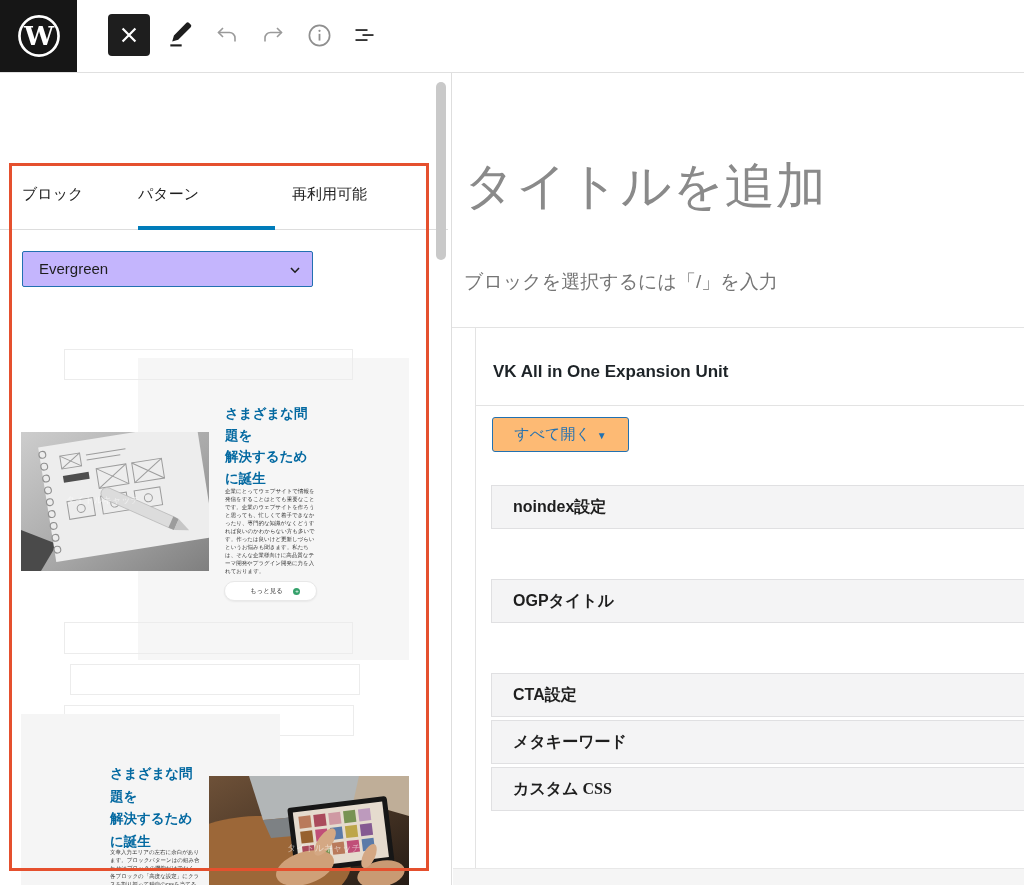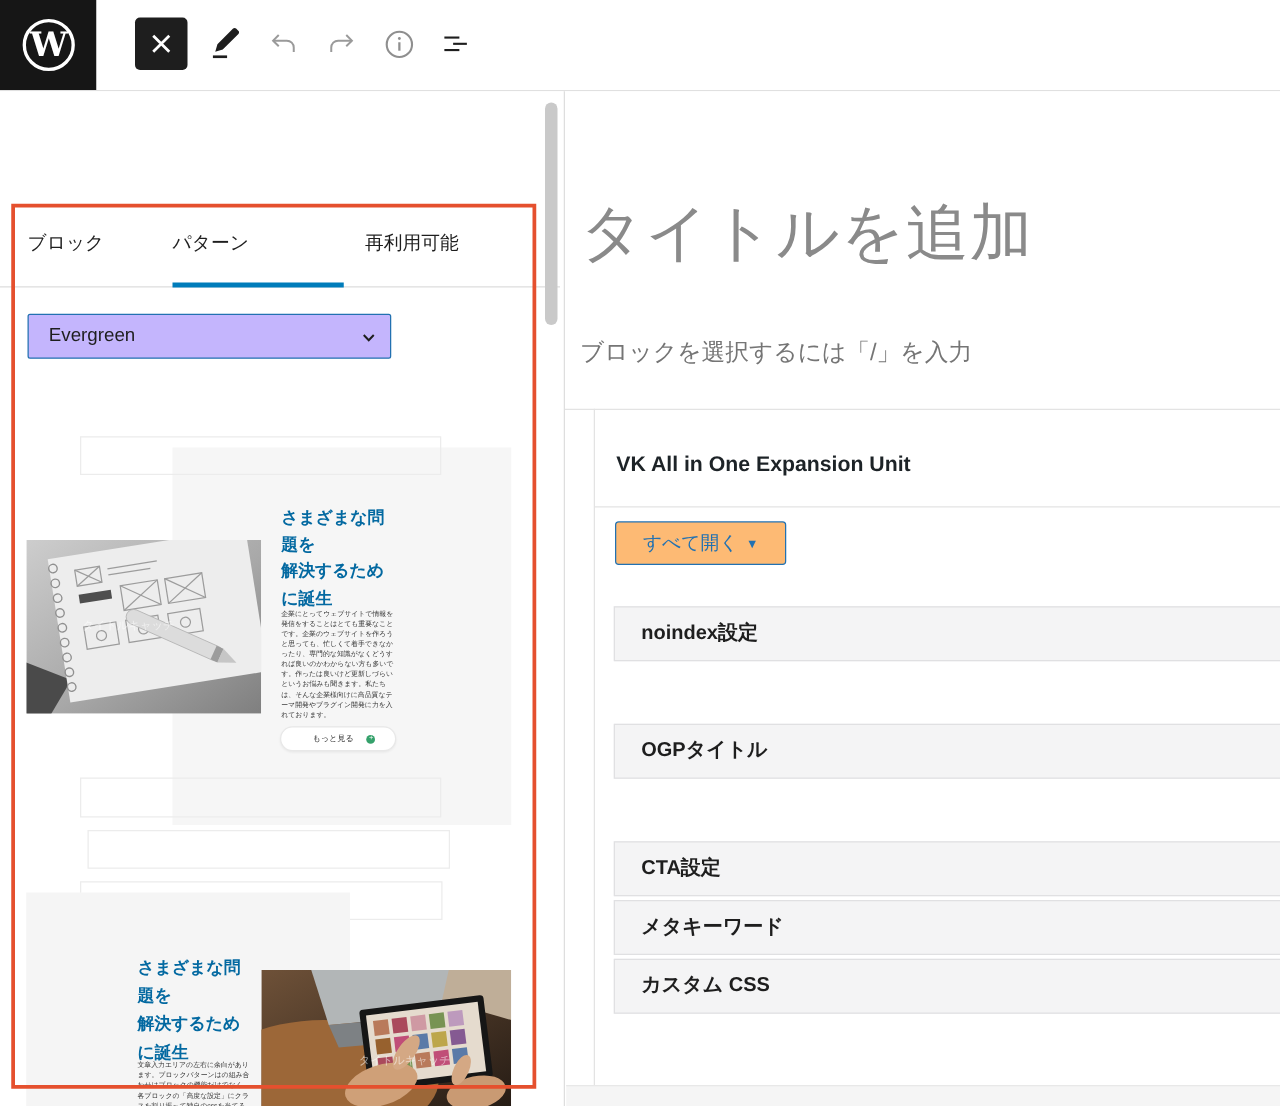--- a/index.html
+++ b/index.html
@@ -58,21 +58,21 @@
 #main{position:absolute;left:451px;top:73px;width:573px;height:812px;background:#fff;border-left:1px solid #dedede;}
 #title{position:absolute;left:12px;top:80px;font-size:50px;font-weight:normal;color:#8a8a8a;letter-spacing:1px;}
 #bodyph{position:absolute;left:12px;top:196px;font-size:19px;color:#757575;}
 #div1{position:absolute;left:0px;top:254px;width:573px;height:1px;background:#e3e3e3;}
 #mbleft{position:absolute;left:23px;top:254px;width:1px;height:541px;background:#e3e3e3;}
 #vktitle{position:absolute;left:41px;top:289px;font-size:17px;font-weight:bold;color:#1d2327;}
 #div2{position:absolute;left:24px;top:332px;width:549px;height:1px;background:#e3e3e3;}
 #openall{position:absolute;left:40px;top:344px;width:137px;height:35px;border:1px solid #2271b1;border-radius:3px;background:#fdba74;color:#2271b1;font-size:15px;display:flex;align-items:center;justify-content:center;gap:6px;}
 #openall .caret{font-size:10px;transform:translateY(1px);}
 .acc{position:absolute;left:39px;width:534px;height:44px;background:#f4f4f5;border:1px solid #e0e0e2;font-size:16px;font-weight:bold;color:#1e1e1e;line-height:42px;padding-left:21px;}
-#acc0{top:412px;}#acc1{top:459px;}#acc2{top:506px;}#acc3{top:553px;}#acc4{top:600px;}#acc5{top:647px;}#acc6{top:694px;}
+#acc0{top:412px;}#acc1{top:459px;}#acc2{top:506px;}#acc3{top:553px;}#acc4{top:600px;}#acc5{top:647px;}#acc6{top:694px;font-family:Liberation Serif, serif;}
 #bstrip{position:absolute;left:1px;top:795px;width:572px;height:17px;background:#f5f5f5;border-top:1px solid #e8e8e8;}
 </style>
 </head>
 <body>
 
 <div id="screen">
   <div id="topbar">
     <div id="wplogo">
       <svg width="46" height="46" viewBox="0 0 24 24">
         <circle cx="12" cy="12" r="10.2" fill="none" stroke="#fff" stroke-width="1.4"></circle>

